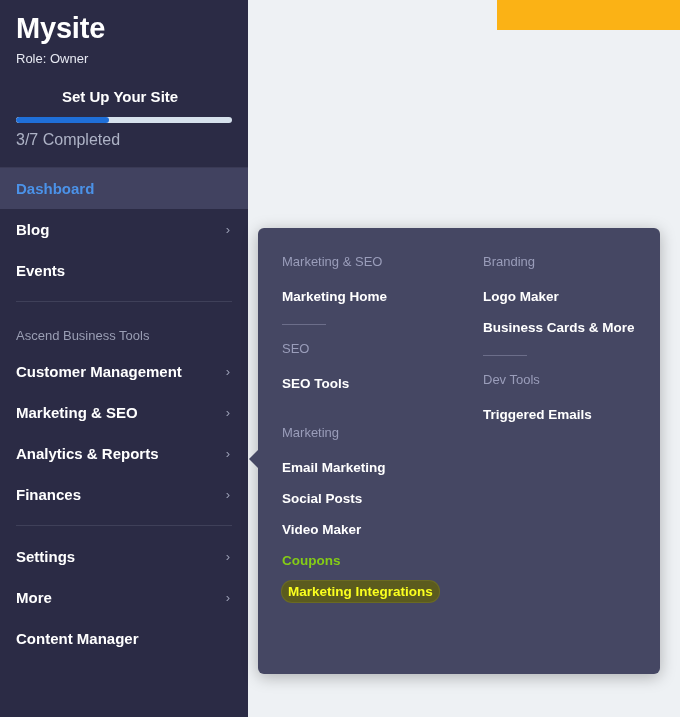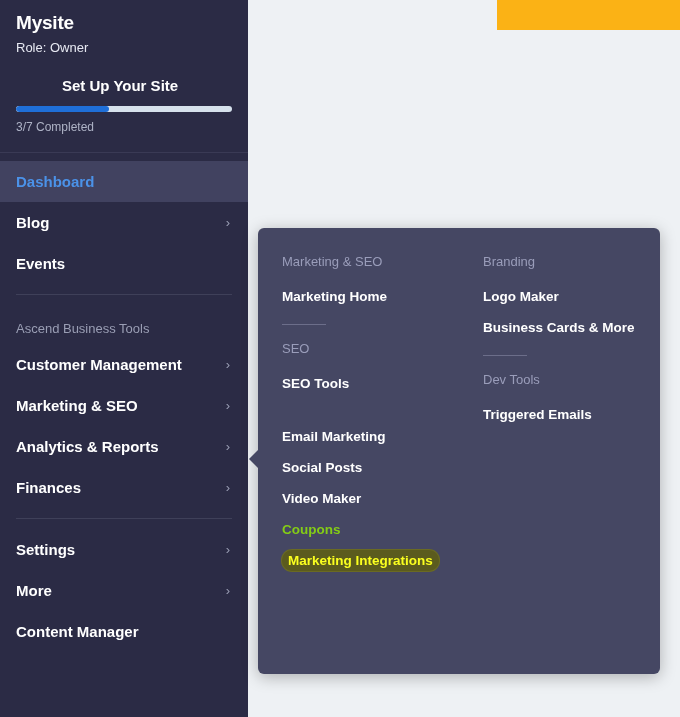--- a/index.html
+++ b/index.html
@@ -18,30 +18,30 @@
 
   .gray-strip { position:absolute; left:648px; top:345px; right:0; height:30px; background:#e4e8ee; }
   .white-strip { position:absolute; left:648px; top:375px; right:0; height:22px; background:#ffffff; }
   .divider-right { position:absolute; left:650px; top:470px; right:0; height:1px; background:#dfe3e9; }
 
   
   .sidebar {
     position: absolute; left: 0; top: 0; width: 248px; height: 717px;
     background: #2b2b45; color: #ffffff;
   }
-  .site-title { padding: 12px 16px 0 16px; font-size: 19px; font-weight: bold; letter-spacing: -.2px; }
+  .site-title { padding: 12px 16px 0 16px; font-size: 29px; font-weight: bold; letter-spacing: -.2px; }
   .site-role { padding: 6px 16px 0 16px; font-size: 13px; color: #e7e9f2; }
   .setup-title { padding: 22px 16px 0 16px; font-size: 15px; font-weight: bold; color: #ffffff; margin-left: 46px; }
   .progress-wrap { margin: 12px 16px 0 16px; height: 6px; border-radius: 3px; background: #d6e1ec; overflow: hidden; }
   .progress-fill { height: 100%; background: #1f6fd8; border-radius: 3px; }
-  .progress-label { padding: 8px 8px 0 16px; font-size: 12px; color: #aeb3c6; }
+  .progress-label { padding: 8px 8px 0 16px; font-size: 16px; color: #aeb3c6; }
 
   .sb-sep-top { margin: 18px 0 0 0; height: 1px; background: #3a3a55; }
 
-  .nav { margin-top: 8px; }
+  .nav { margin-top: 0; }
   .nav-item {
     position: relative; display: flex; align-items: center; justify-content: space-between;
     height: 41px; padding: 0 18px 0 16px;
     font-size: 15px; font-weight: bold; color: #ffffff; cursor: pointer;
   }
   .nav-item.active { background: #414260; color: #4b92e8; }
   .nav-item .chev { font-size: 13px; font-weight: normal; color: #9a9eb4; }
   .nav-group-label {
     padding: 16px 16px 8px 16px; font-size: 13px; color: #9a9eb4; font-weight: normal;
   }
@@ -165,20 +165,21 @@
       <div><span class="fly-item">Marketing Home</span></div>
 
       <div class="fly-rule"></div>
       <div class="fly-gap-s"></div>
 
       <div class="fly-head">SEO</div>
       <div><span class="fly-item">SEO Tools</span></div>
 
       <div class="fly-gap-m"></div>
 
+      <div class="fly-head">Marketing</div>
       <div><span class="fly-item">Email Marketing</span></div>
       <div><span class="fly-item">Social Posts</span></div>
       <div><span class="fly-item">Video Maker</span></div>
       <div><span class="fly-item dim">Coupons</span></div>
       <div><span class="fly-item highlight">Marketing Integrations</span></div>
     </div>
 
     <div class="fly-col right">
       <div class="fly-head">Branding</div>
       <div><span class="fly-item">Logo Maker</span></div>

